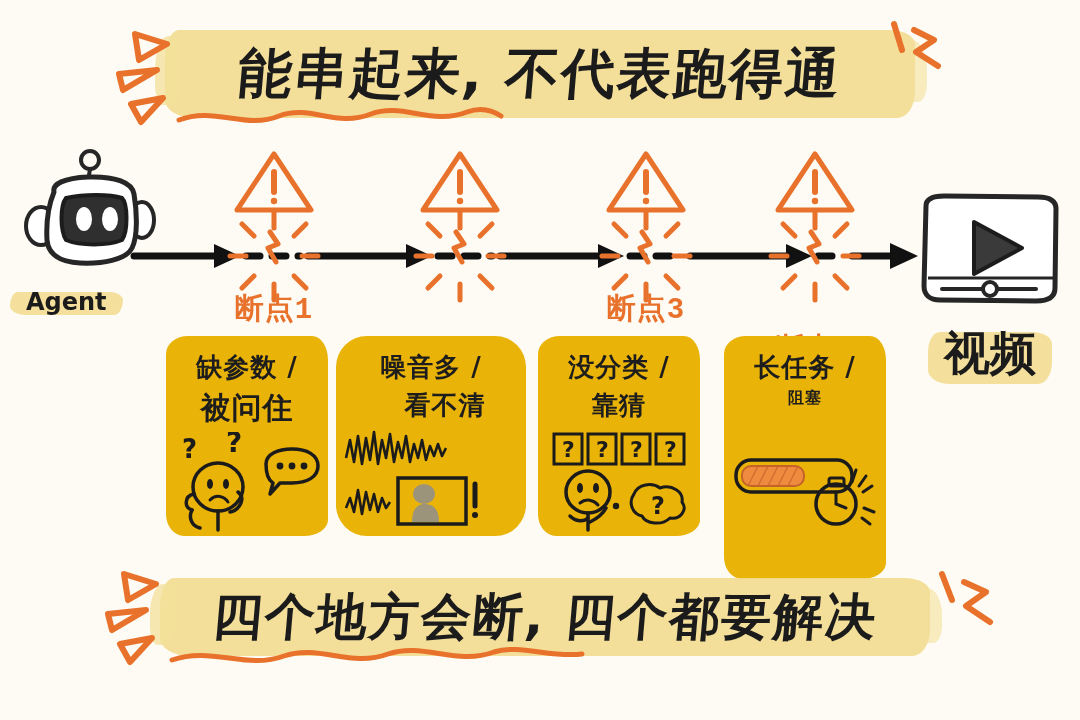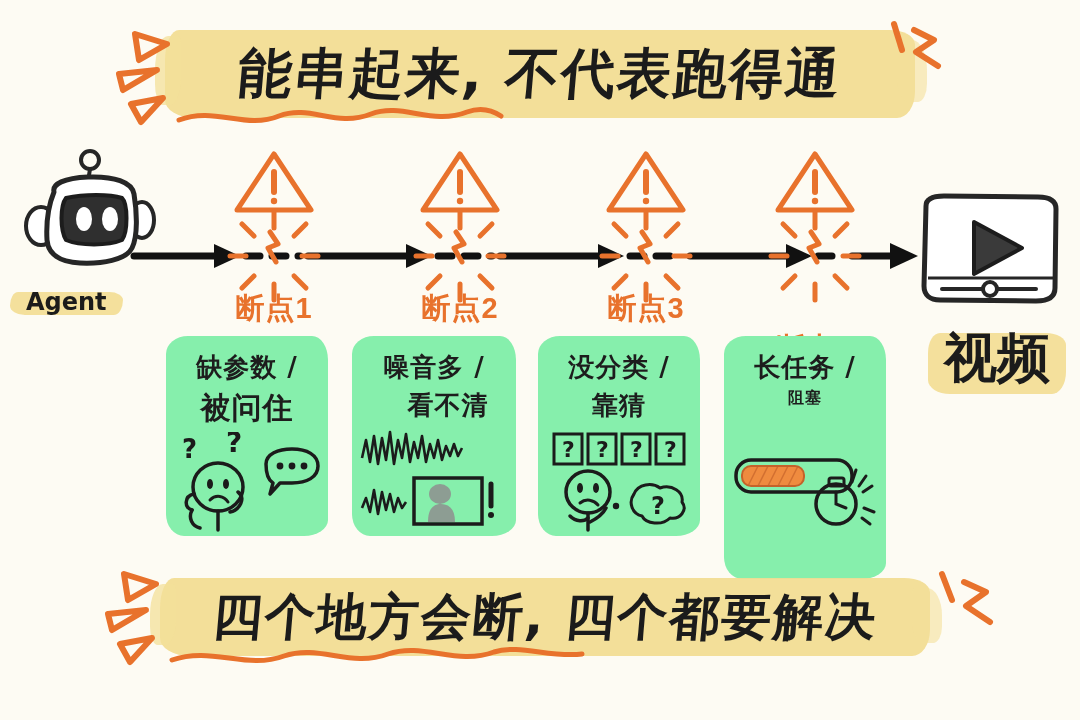--- a/index.html
+++ b/index.html
@@ -59,39 +59,39 @@
     font-weight: 700;
     color: #1b1b1b;
     letter-spacing: 2px;
     white-space: nowrap;
     transform: skewX(-5deg);
   }
 
   
   .card {
     position: absolute;
-    background: #86efac;
+    background: #eab308;
     border-radius: 22px 16px 24px 18px / 18px 24px 16px 22px;
   }
   .card-title {
     position: absolute;
     left: 0; right: 0;
     text-align: center;
     font-family: "DejaVu Sans", "Liberation Sans", sans-serif;
     font-weight: 700;
     color: #1d1d1d;
     white-space: nowrap;
     letter-spacing: 1px;
   }
 
   
   .break-label {
     position: absolute;
     text-align: center;
-    font-family: Liberation Sans, sans-serif;
+    font-family: Liberation Mono, monospace;
     font-weight: 700;
     font-size: 29px;
     color: #e8722c;
     white-space: nowrap;
     letter-spacing: 1px;
   }
 
   
   .endpoint-label {
     position: absolute;
@@ -164,21 +164,21 @@
     <path d="M8 16 C 8 9, 14 6, 26 6 L120 7 C 132 7, 138 11, 138 19
              L137 98 C 137 107, 130 111, 118 111 L22 110 C 12 110, 6 105, 6 96 Z" fill="#ffffff" stroke="#262626" stroke-width="5" stroke-linejoin="round"></path>
 
     <path d="M56 32 L104 58 L56 84 Z" fill="#3a3a3a" stroke="#1c1c1c" stroke-width="4" stroke-linejoin="round"></path>
 
     <path d="M10 88 L135 88" fill="none" stroke="#262626" stroke-width="3"></path>
 
     <path d="M24 99 L118 99" fill="none" stroke="#262626" stroke-width="4" stroke-linecap="round"></path>
     <circle cx="72" cy="99" r="7" fill="#ffffff" stroke="#262626" stroke-width="4"></circle>
   </svg>
-  <div class="endpoint-label" style="left:938px; top:323px; font-size:53px; padding:0 6px;">
+  <div class="endpoint-label" style="left:938px; top:323px; font-size:46px; padding:0 6px;">
     <span class="hl"></span>
     <span class="tx">视频</span>
   </div>
 
   <svg class="abs" style="left:130px; top:230px;" width="790" height="50" viewBox="0 0 790 50">
 
     <path d="M4 26 L88 26" stroke="#111" stroke-width="7" stroke-linecap="round" fill="none"></path>
     <path d="M84 14 L110 26 L84 38 Z" fill="#111"></path>
     <path d="M116 26 L170 26" stroke="#111" stroke-width="7" stroke-linecap="round" fill="none" stroke-dasharray="14 12"></path>
 
@@ -229,21 +229,20 @@
         <path d="M52 78 L52 94"></path>
       <path d="M8 50 L24 50"></path>
         <path d="M80 50 L96 50"></path>
       <path d="M20 18 L32 30"></path>
         <path d="M72 70 L84 82"></path>
       <path d="M84 18 L72 30"></path>
         <path d="M32 70 L20 82"></path>
       <path d="M48 26 L56 38 L46 42 L54 56" stroke-linejoin="round"></path>
     </g>
   </svg>
-  <div class="break-label" style="left:382px; top:289px; width:156px;">断点2</div>
 
   <svg class="abs" style="left:603px; top:148px;" width="86" height="70" viewBox="0 0 86 70">
     <path d="M43 6 L80 62 L6 62 Z" fill="none" stroke="#e8722c" stroke-width="5" stroke-linejoin="round"></path>
     <path d="M43 24 L43 44" stroke="#e8722c" stroke-width="6" stroke-linecap="round"></path>
     <circle cx="43" cy="53" r="3.2" fill="#e8722c"></circle>
   </svg>
   <svg class="abs" style="left:594px; top:206px;" width="104" height="100" viewBox="0 0 104 100">
     <g stroke="#e8722c" stroke-width="5" stroke-linecap="round" fill="none">
       <path d="M52 6 L52 22"></path>
         <path d="M52 78 L52 94"></path>
@@ -300,21 +299,21 @@
 
       <path d="M92 32 C 92 22, 104 17, 118 17 C 133 17, 144 23, 144 34
                C 144 45, 133 51, 118 51 L106 51 L96 62 L99 51
                C 94 48, 92 41, 92 32 Z" fill="none" stroke="#1b1b1b" stroke-width="3.5" stroke-linejoin="round"></path>
       <circle cx="106" cy="34" r="3.4" fill="#1b1b1b"></circle>
       <circle cx="118" cy="34" r="3.4" fill="#1b1b1b"></circle>
       <circle cx="130" cy="34" r="3.4" fill="#1b1b1b"></circle>
     </svg>
   </div>
 
-  <div class="card" style="left:352px; top:336px; width:164px; height:200px;">
+  <div class="card" style="left:336px; top:336px; width:190px; height:200px;border-radius:31px;">
     <div class="card-title" style="top:14px; font-size:26px;">噪音多 /</div>
     <div class="card-title" style="top:52px; font-size:26px;padding-left:28px;">看不清</div>
     <svg class="abs" style="left:6px; top:92px;" width="152" height="104" viewBox="0 0 152 104">
 
       <path d="M4 30 L8 12 L12 34 L16 8 L20 36 L24 10 L28 32 L32 4 L36 36
                L40 12 L44 30 L48 6 L52 34 L56 14 L60 30 L64 8 L68 34
                L72 16 L76 30 L80 12 L84 32 L88 18 L92 28 L96 16 L100 28 L104 20" fill="none" stroke="#1b1b1b" stroke-width="2.6" stroke-linejoin="round"></path>
 
       <path d="M4 80 L8 70 L12 84 L16 62 L20 86 L24 64 L28 82 L32 66
                L36 84 L40 70 L44 80 L48 74" fill="none" stroke="#1b1b1b" stroke-width="2.6" stroke-linejoin="round"></path>

